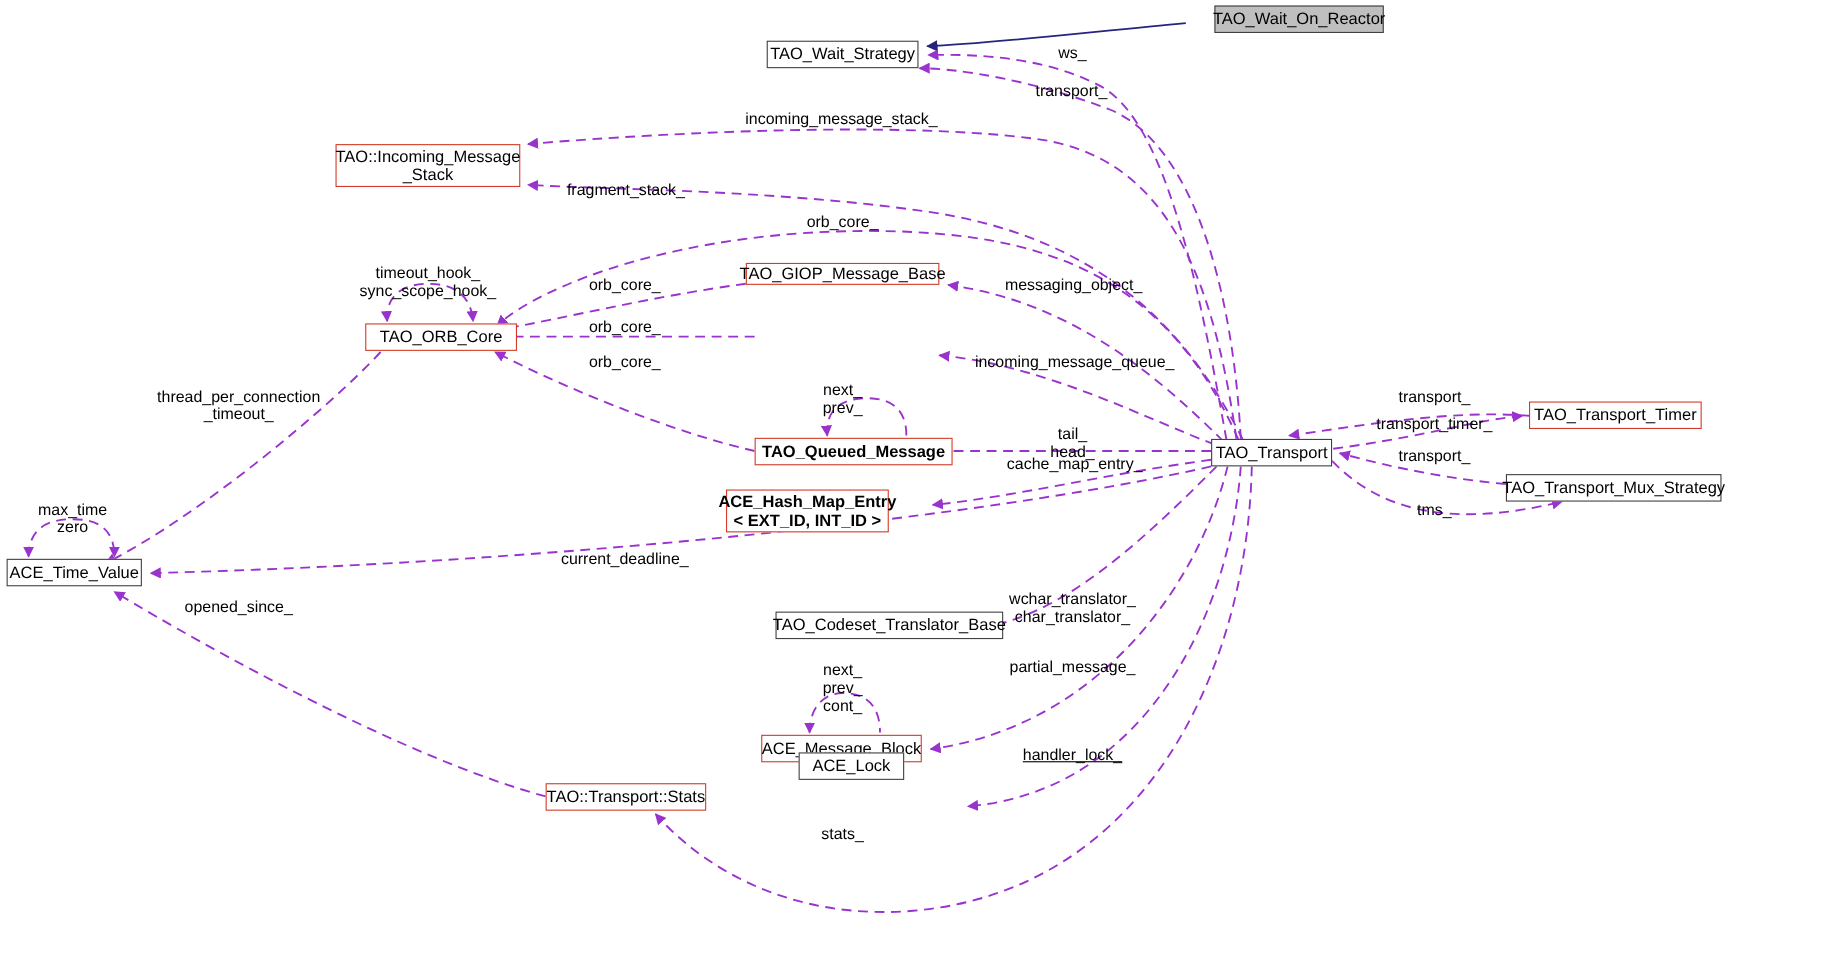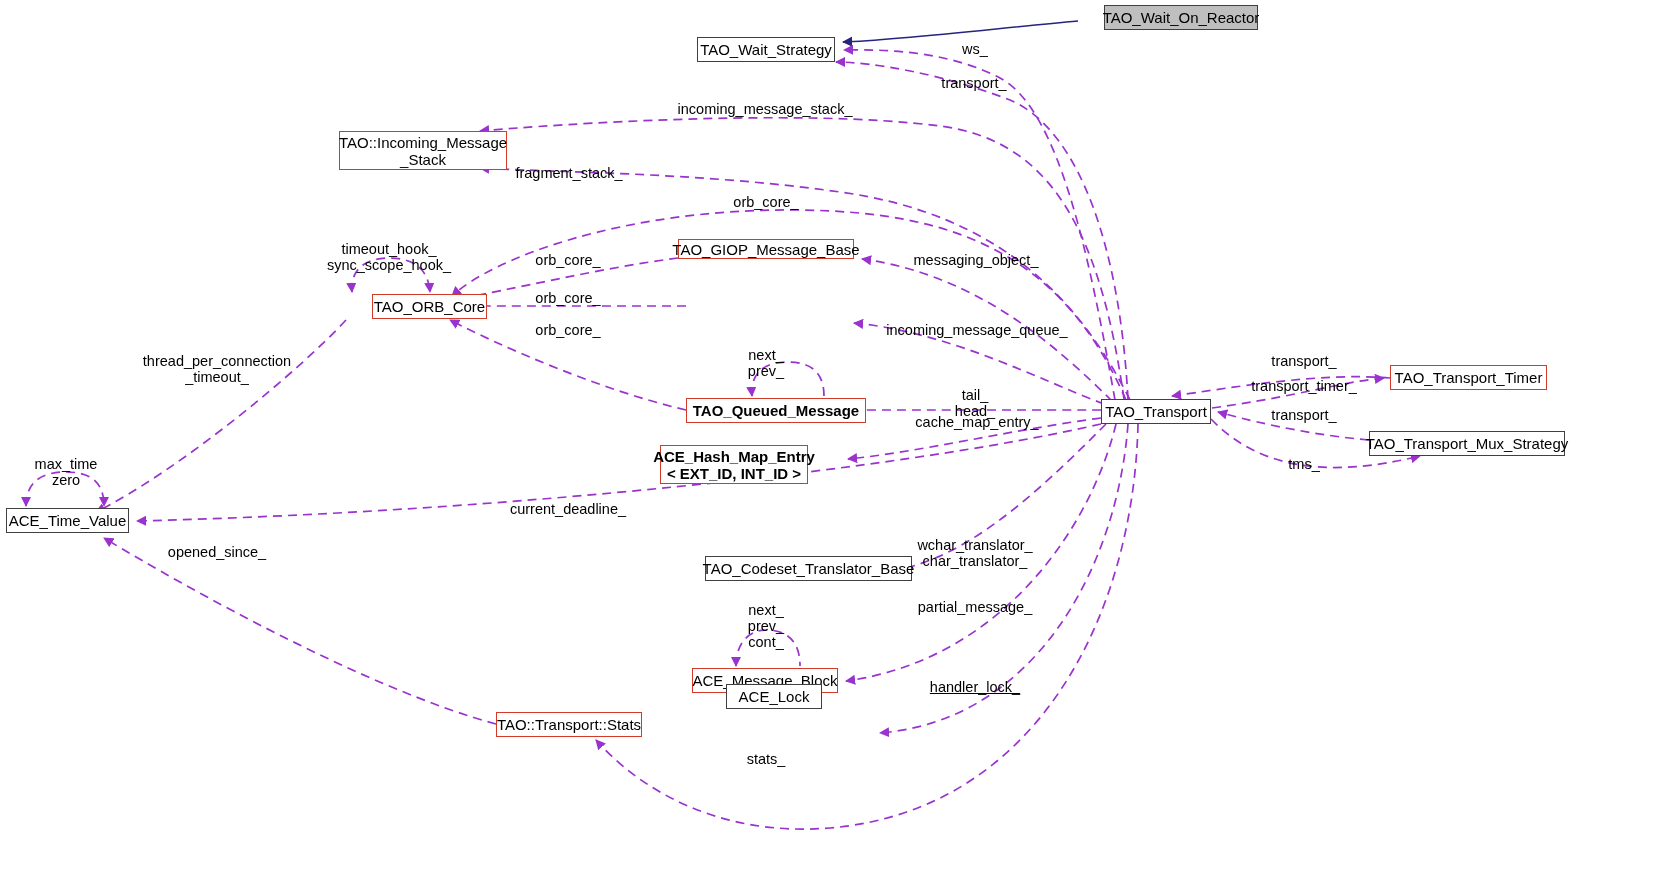--- a/index.html
+++ b/index.html
@@ -137,26 +137,26 @@
   </svg>
 
   <div class="node root" style="left:1078px; top:5px; width:154px; height:25px;">
     <span>TAO_Wait_On_Reactor</span>
   </div>
 
   <div class="node plain" style="left:697px; top:37px; width:138px; height:25px;">
     <span>TAO_Wait_Strategy</span>
   </div>
 
-  <div class="node" style="left:305px; top:131px; width:168px; height:39px;margin-left:34px;">
+  <div class="node" style="left:305px; top:131px; width:168px; height:39px;">
     <span>TAO::Incoming_Message
 _Stack</span>
   </div>
 
-  <div class="node" style="left:332px; top:294px; width:115px; height:25px;margin-left:40px;">
+  <div class="node" style="left:332px; top:294px; width:138px; height:25px;">
     <span>TAO_ORB_Core</span>
   </div>
 
   <div class="node" style="left:678px; top:239px; width:176px; height:20px;align-items:flex-end;">
     <span>TAO_GIOP_Message_Base</span>
   </div>
 
 
   <div class="node" style="left:686px; top:398px; width:180px; height:25px;font-weight:bold;">
     <span>TAO_Queued_Message</span>

